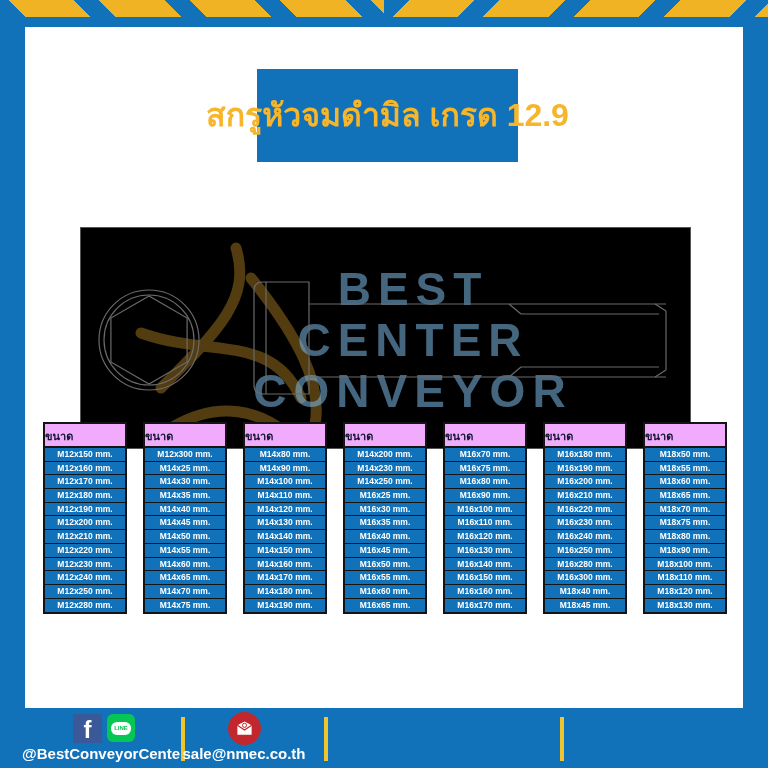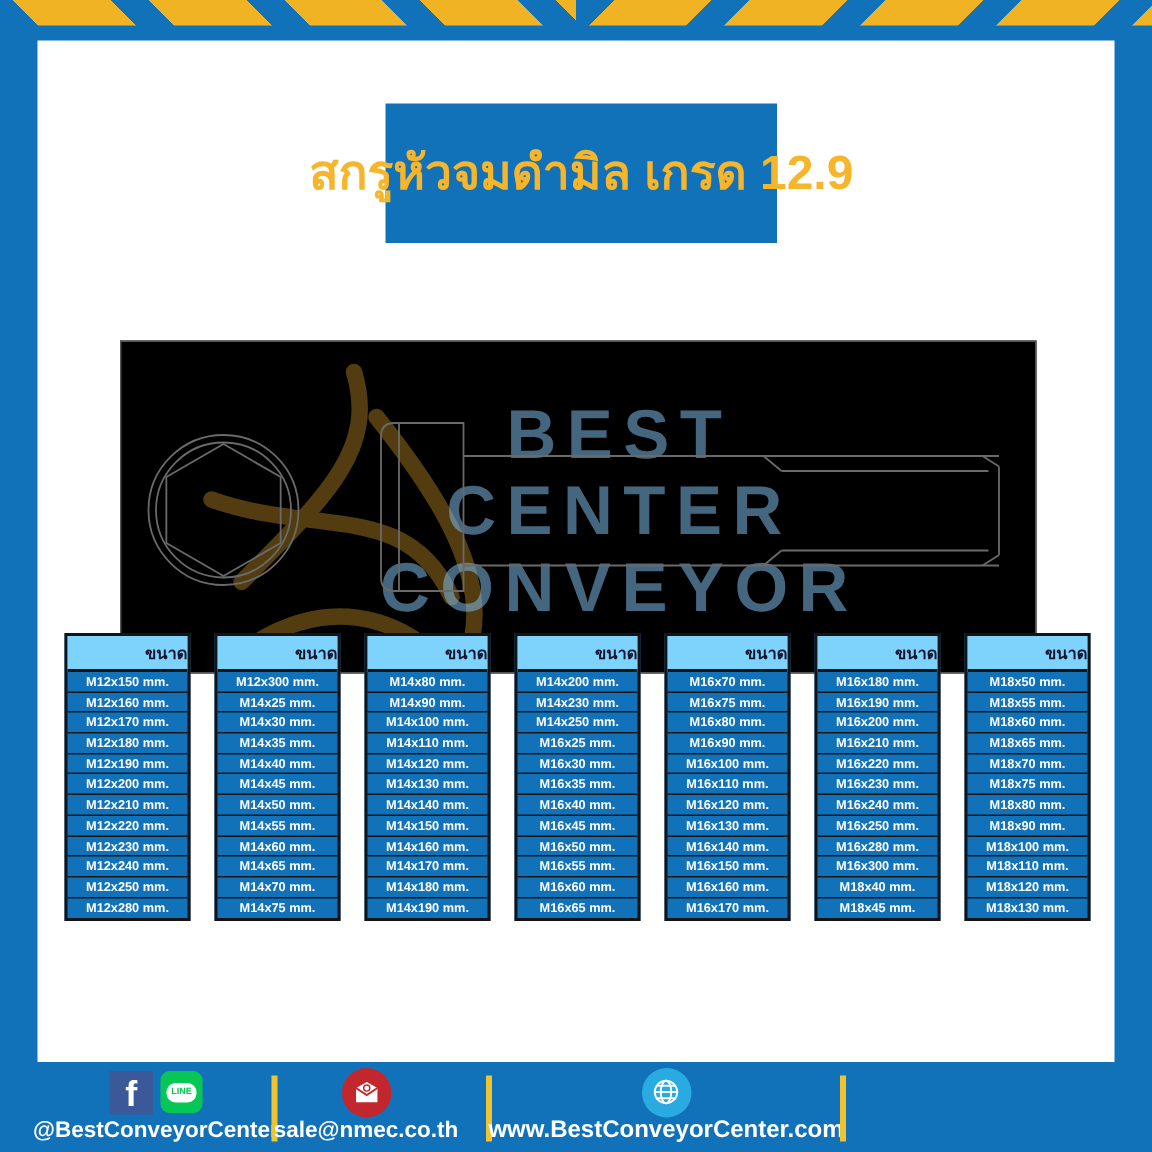--- a/index.html
+++ b/index.html
@@ -40,22 +40,22 @@
     color:rgba(125,185,232,.55); font-weight:bold; font-size:46px; line-height:51px;
     letter-spacing:7px; white-space:nowrap; user-select:none;
   }
   
   .tables-wrap {
     position:absolute; left:43px; top:422px; width:684px;
     display:flex; justify-content:space-between;
   }
   .size-table { width:84px; border:2px solid #141414; background:#1272b9; }
   .size-header {
-    height:24px; line-height:24px; background:#7dd3fc; border-bottom:2px solid #141414;
-    text-align:right; font-weight:bold; font-size:11px; color:#131330;
+    height:24px; line-height:24px; background:#f0abfc; border-bottom:2px solid #141414;
+    text-align:left; font-weight:bold; font-size:11px; color:#131330;
   }
   .size-row {
     height:13.7px; line-height:13.7px; border-bottom:1.8px solid #141414;
     text-align:center; font-weight:bold; font-size:8.5px; color:#ffffff; white-space:nowrap;
   }
   .size-row:last-child { border-bottom:none; }
   
   .footer { position:absolute; left:0; bottom:0; width:768px; height:60px; background:#1272b9; }
   .f-sec { position:absolute; top:0; height:60px; display:flex; flex-direction:column; align-items:center; justify-content:flex-start; }
   .f-icons { height:36px; display:flex; align-items:center; gap:5px; padding-top:4px; }
@@ -259,29 +259,15 @@
           <path d="M3 8 L12 3 L21 8 V20 H3 Z" fill="#ffffff"></path>
           <path d="M3 8 L12 14 L21 8" fill="none" stroke="#c1272d" stroke-width="1.6"></path>
           <circle cx="12" cy="8" r="2.6" fill="none" stroke="#c1272d" stroke-width="1.2"></circle>
         </svg>
       </div>
     </div>
     <div class="f-label">sale@nmec.co.th</div>
   </div>
   <div class="f-div" style="left:324px;"></div>
 
-  <div class="f-sec" style="left:328px; width:232px;">
-    <div class="f-icons">
-      <div class="circ globe">
-        <svg width="20" height="20" viewBox="0 0 24 24" fill="none" stroke="#ffffff" stroke-width="1.5">
-          <circle cx="12" cy="12" r="9"></circle>
-          <ellipse cx="12" cy="12" rx="4.2" ry="9"></ellipse>
-          <line x1="3" y1="12" x2="21" y2="12"></line>
-          <line x1="4.3" y1="7" x2="19.7" y2="7"></line>
-          <line x1="4.3" y1="17" x2="19.7" y2="17"></line>
-        </svg>
-      </div>
-    </div>
-    <div class="f-label" style="font-size:16px;">www.BestConveyorCenter.com</div>
-  </div>
   <div class="f-div" style="left:560px;"></div>
 
 </div>
 
 </body></html>

